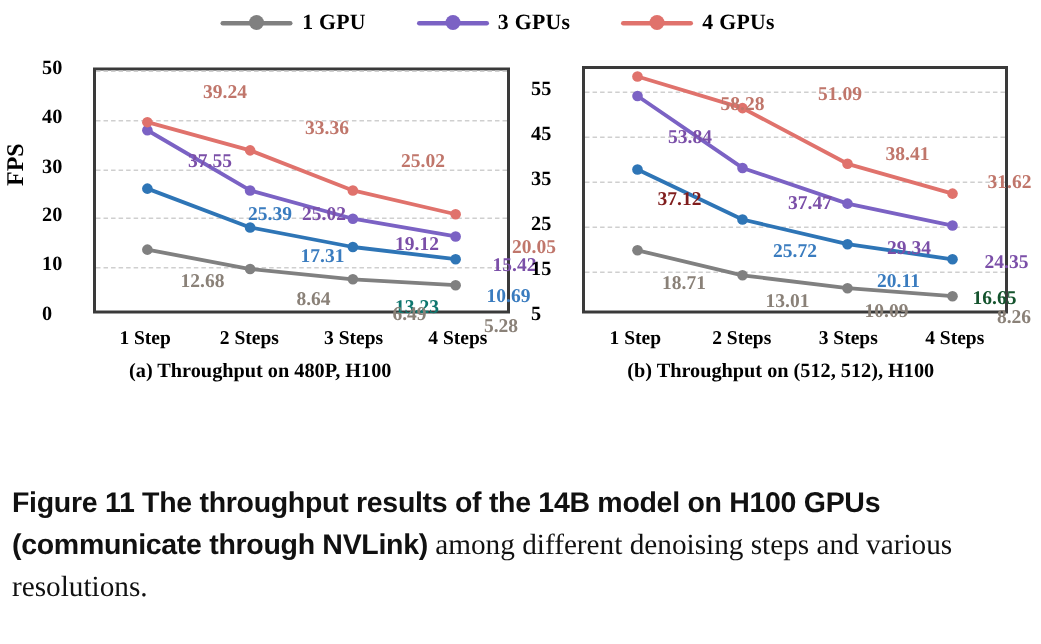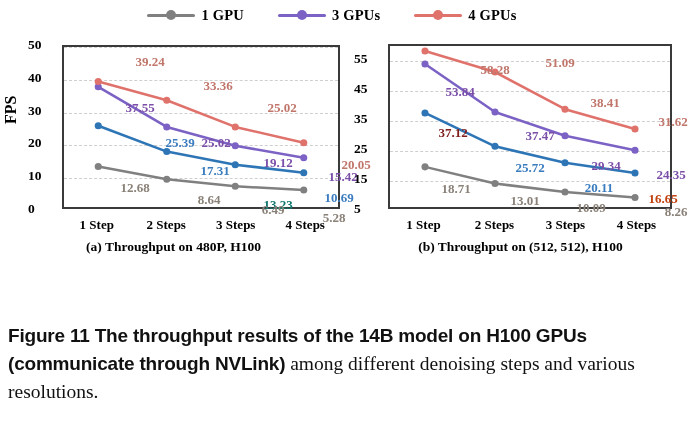--- a/index.html
+++ b/index.html
@@ -327,21 +327,21 @@
         <div class="dlabel" style="left: 213px; top: 34px; color: rgb(192, 118, 107);">51.09</div>
         <div class="dlabel" style="left: 258px; top: 74px; color: rgb(192, 118, 107);">38.41</div>
         <div class="dlabel" style="left: 326px; top: 93px; color: rgb(192, 118, 107);">31.62</div>
         <div class="dlabel" style="left: 113px; top: 63px; color: rgb(123, 79, 168);">53.84</div>
         <div class="dlabel" style="left: 193px; top: 107px; color: rgb(123, 79, 168);">37.47</div>
         <div class="dlabel" style="left: 259px; top: 126px; color: rgb(123, 79, 168); margin-top: 11px;">29.34</div>
         <div class="dlabel" style="left: 324px; top: 146px; color: rgb(123, 79, 168);">24.35</div>
         <div class="dlabel" style="left: 106px; top: 104px; color: #7f1d1d;">37.12</div>
         <div class="dlabel" style="left: 183px; top: 139px; color: rgb(58, 124, 191);">25.72</div>
         <div class="dlabel" style="left: 252px; top: 159px; color: rgb(58, 124, 191);">20.11</div>
-        <div class="dlabel" style="left: 316px; top: 170px; color: #c2410c;">16.65</div>
+        <div class="dlabel" style="left: 316px; top: 170px; color: #14532d;">16.65</div>
         <div class="dlabel" style="left: 109px; top: 160px; color: rgb(138, 129, 120);">18.71</div>
         <div class="dlabel" style="left: 178px; top: 172px; color: rgb(138, 129, 120);">13.01</div>
         <div class="dlabel" style="left: 244px; top: 179px; color: rgb(138, 129, 120);">10.09</div>
         <div class="dlabel" style="left: 329px; top: 183px; color: rgb(138, 129, 120);">8.26</div>
       </div>
     <div class="subtitle" id="subtitle-b" style="top: 211px;">(b) Throughput on (512, 512), H100</div>
   </div>
 </div>
 
 <div id="caption">

